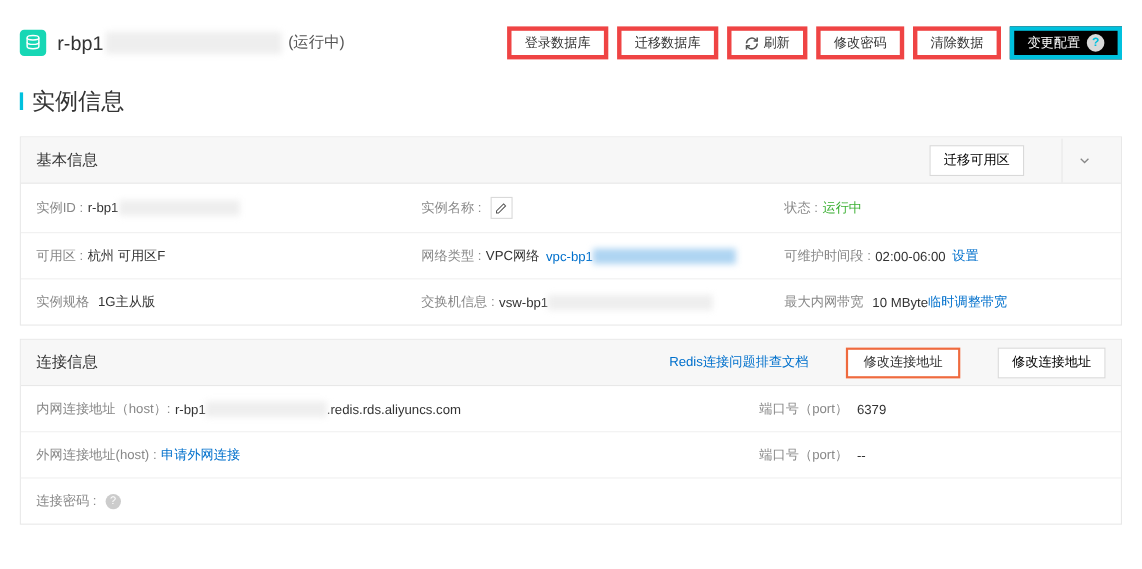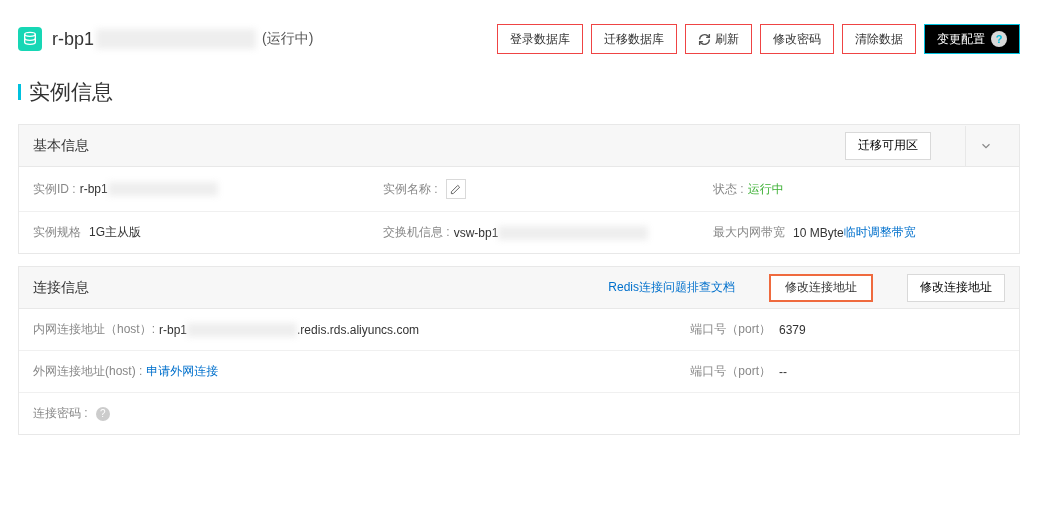--- a/index.html
+++ b/index.html
@@ -5,21 +5,21 @@
   * { box-sizing: border-box; margin: 0; padding: 0; }
   body { font-family: "Microsoft YaHei", "PingFang SC", Arial, sans-serif; font-size: 12px; color: #333; background: #fff; width: 1038px; }
   .header { display: flex; align-items: center; padding: 24px 18px 16px 18px; }
   .db-icon { width: 24px; height: 24px; background: #17d7b5; border-radius: 4px; display: flex; align-items: center; justify-content: center; margin-right: 10px; flex-shrink: 0; }
   .db-icon svg { width: 16px; height: 16px; }
   .title-row { display: flex; align-items: center; flex: 1; }
   .instance-title { font-size: 18px; font-weight: 400; color: #333; }
   .title-blur { display:inline-block; width:160px; height:20px; background:#eee; filter: blur(3px); margin-left:2px; vertical-align:middle; }
   .status-tag { font-size: 14px; color: #555; margin-left: 6px; }
   .btn-row { display: flex; gap: 8px; }
-  .btn { height: 30px; padding: 0 12px; border: 1px solid #ef4444; background: #fff; font-size: 12px; color: #333; display: flex; align-items: center; cursor: pointer; }
+  .btn { height: 30px; padding: 0 12px; border: 4px solid #ef4444; background: #fff; font-size: 12px; color: #333; display: flex; align-items: center; cursor: pointer; }
   .btn.primary { background: #000000; border-color: #00c1de; color: #fff; }
   .refresh-icon { margin-right: 4px; }
   .help-icon { width:16px; height:16px; border-radius:50%; background:rgba(255,255,255,0.85); color:#00c1de; font-weight:bold; display:inline-flex; align-items:center; justify-content:center; margin-left:6px; font-size:11px; }
   .section-title { font-size: 21px; padding: 8px 18px 18px 18px; display:flex; align-items:center; }
   .section-title-bar { width:3px; height:16px; background:#00c1de; margin-right:8px; }
   .panel { margin: 0 18px 12px 18px; border:1px solid #e8e8e8; }
   .panel-header { background:#f7f7f7; border-bottom:1px solid #e8e8e8; height:42px; display:flex; align-items:center; padding:0 14px;gap:24px; }
   .panel-header .ph-title { font-size:14px; flex:1; }
   .ph-btn { height:28px; padding: 0 12px; border:1px solid #d9d9d9; background:#fff; font-size:12px; display:flex; align-items:center; cursor:pointer; margin-left:10px; }
   .ph-btn.disabled { color:#bbb; border-color:#e2e2e2; cursor:not-allowed; }
@@ -109,20 +109,37 @@
             </svg>
         </span>
       </div>
       <div class="cell c3">
         <span class="label">状态 :</span>
         <span class="value-run">运行中</span>
       </div>
     </div>
     <div class="row">
       <div class="cell c1">
+        <span class="label">可用区 :</span>
+        <span class="value">杭州 可用区F</span>
+      </div>
+      <div class="cell c2">
+        <span class="label">网络类型 :</span>
+        <span class="value">VPC网络</span>
+        <span class="link" style="margin-left:6px">vpc-bp1</span>
+        <span class="blur-inline" style="width:130px;background:#aed4f2"></span>
+      </div>
+      <div class="cell c3">
+        <span class="label">可维护时间段 :</span>
+        <span class="value">02:00-06:00</span>
+        <span class="link" style="margin-left:6px">设置</span>
+      </div>
+    </div>
+    <div class="row">
+      <div class="cell c1">
         <span class="label">实例规格</span>
         <span class="value" style="margin-left:4px">1G主从版</span>
       </div>
       <div class="cell c2">
         <span class="label">交换机信息 :</span>
         <span class="value">vsw-bp1</span>
         <span class="blur-inline" style="width:150px"></span>
       </div>
       <div class="cell c3">
         <span class="label">最大内网带宽</span>

